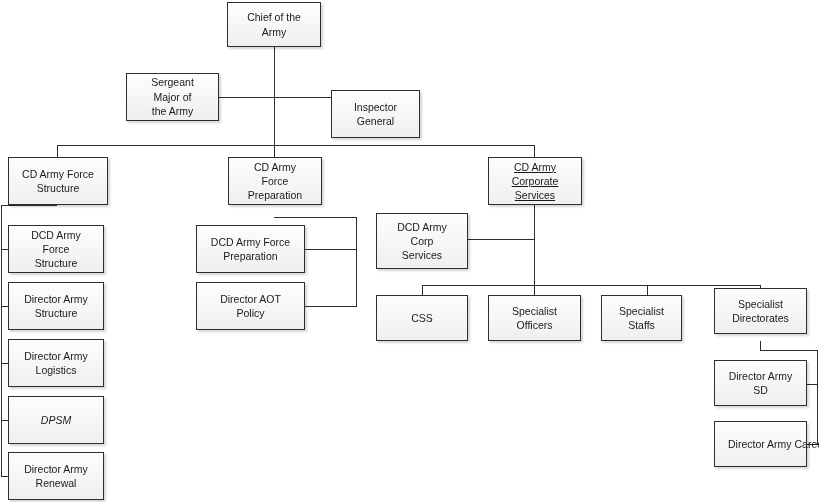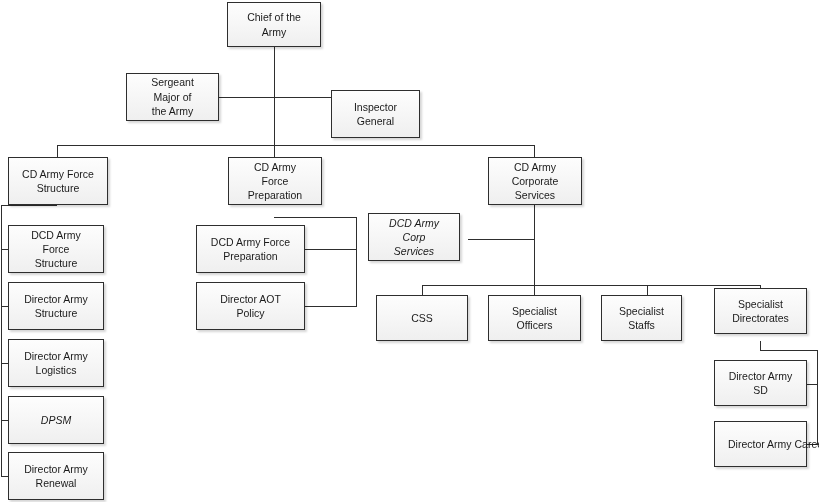--- a/index.html
+++ b/index.html
@@ -88,35 +88,35 @@
     </div>
   <div id="node-layer">
       <div class="node" style="left: 227px; top: 2px; width: 94px; height: 45px;"><span class="node-label">Chief of the Army</span></div>
       <div class="node" style="left: 126px; top: 73px; width: 93px; height: 48px; align-items: flex-end;"><span class="node-label">Sergeant Major of
 the Army</span></div>
       <div class="node" style="left: 331px; top: 73px; width: 89px; height: 48px; margin-top: 17px;"><span class="node-label">Inspector General</span></div>
       <div class="node" style="left: 8px; top: 157px; width: 100px; height: 48px;"><span class="node-label">CD Army Force
 Structure</span></div>
       <div class="node" style="left: 228px; top: 157px; width: 94px; height: 48px;"><span class="node-label">CD Army Force
 Preparation</span></div>
-      <div class="node" style="left: 488px; top: 157px; width: 94px; height: 48px;"><span class="node-label">CD Army Corporate
+      <div class="node" style="left: 488px; top: 157px; width: 94px; height: 48px; text-decoration: underline;"><span class="node-label">CD Army Corporate
 Services</span></div>
       <div class="node" style="left: 8px; top: 225px; width: 96px; height: 48px;"><span class="node-label">DCD Army Force
 Structure</span></div>
       <div class="node" style="left: 8px; top: 282px; width: 96px; height: 48px;"><span class="node-label">Director Army
 Structure</span></div>
       <div class="node" style="left: 8px; top: 339px; width: 96px; height: 48px;"><span class="node-label">Director Army
 Logistics</span></div>
       <div class="node" style="left: 8px; top: 396px; width: 96px; height: 48px; font-style: italic;"><span class="node-label">DPSM</span></div>
       <div class="node" style="left: 8px; top: 452px; width: 96px; height: 48px;"><span class="node-label">Director Army
 Renewal</span></div>
       <div class="node" style="left: 196px; top: 225px; width: 109px; height: 48px;"><span class="node-label">DCD Army Force
 Preparation</span></div>
       <div class="node" style="left: 196px; top: 282px; width: 109px; height: 48px; justify-content: center;"><span class="node-label">Director AOT Policy</span></div>
-      <div class="node" style="left: 368px; top: 213px; width: 92px; height: 48px; font-style: italic;"><span class="node-label">DCD Army Corp
+      <div class="node" style="left: 376px; top: 213px; width: 92px; height: 56px;"><span class="node-label">DCD Army Corp
 Services</span></div>
       <div class="node" style="left: 376px; top: 295px; width: 92px; height: 46px;"><span class="node-label">CSS</span></div>
       <div class="node" style="left: 488px; top: 295px; width: 93px; height: 46px;"><span class="node-label">Specialist Officers</span></div>
       <div class="node" style="left: 601px; top: 295px; width: 81px; height: 46px;"><span class="node-label">Specialist Staffs</span></div>
       <div class="node" style="left: 714px; top: 288px; width: 93px; height: 46px;"><span class="node-label">Specialist
 Directorates</span></div>
       <div class="node" style="left: 714px; top: 360px; width: 93px; height: 46px;"><span class="node-label">Director Army SD</span></div>
       <div class="node overflow-label" style="left: 714px; top: 421px; width: 93px; height: 46px;"><span class="node-label">Director Army
 Career Management</span></div>
     </div>

